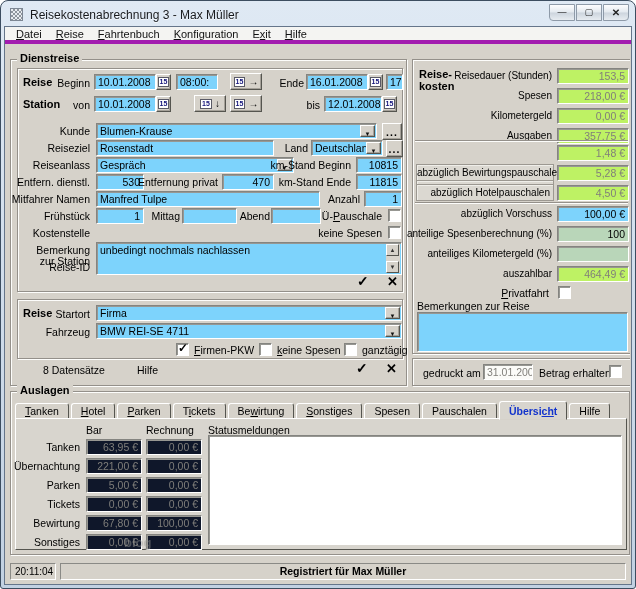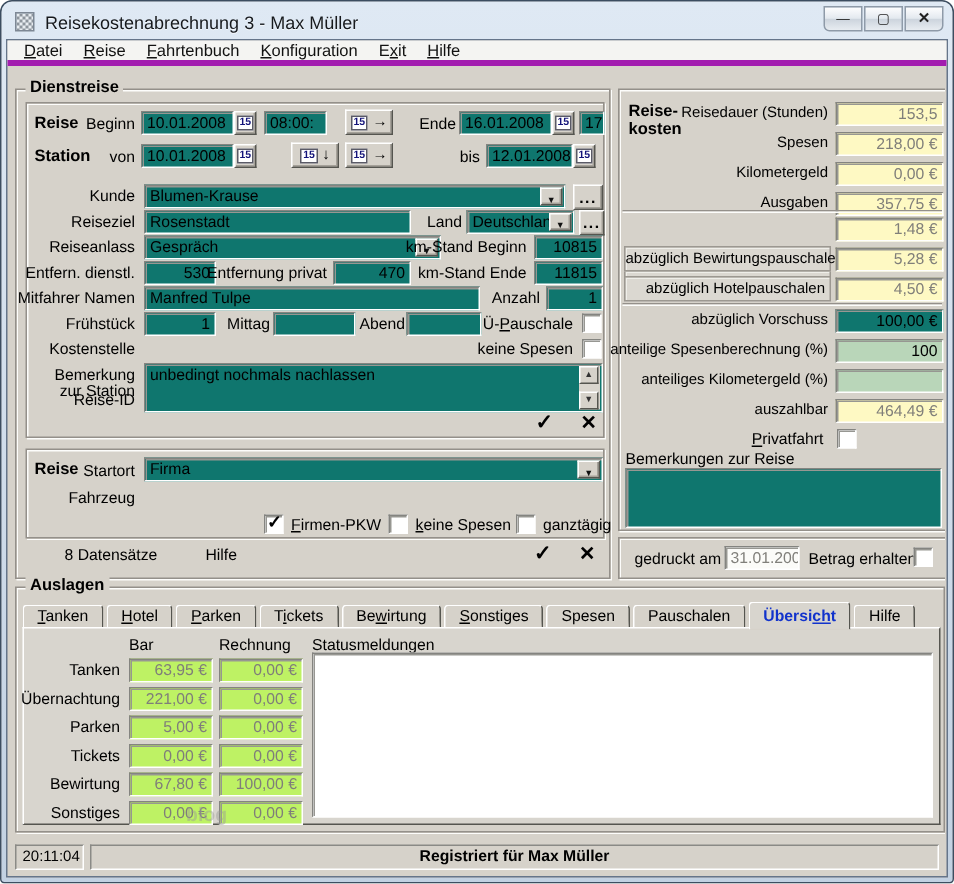--- a/index.html
+++ b/index.html
@@ -23,23 +23,23 @@
   .menu-item { font-size:11px; padding:0 7px; color:#111; }
   #client { position:absolute; left:1px; right:1px; top:18px; bottom:1px; background:#d6d2ca; overflow:hidden; }
   .abs { position:absolute; }
   
   .sunken { border:1px solid; border-color:#848480 #ffffff #ffffff #848480; box-shadow:inset 1px 1px 0 #979792; }
   .etched { border:1px solid #94908a; box-shadow:inset 1px 1px 0 #fdfdfb, 1px 1px 0 #fdfdfb; }
   .groupbox { position:absolute; border:1px solid #94908a; box-shadow:inset 1px 1px 0 #fdfdfb, 1px 1px 0 #fdfdfb; }
   .legend { position:absolute; top:-8px; left:6px; background:#d6d2ca; padding:0 3px; font-weight:bold; font-size:11px; }
   
   .fld { position:absolute; height:16px; font-size:10.5px; line-height:14px; padding:0 3px; white-space:nowrap; overflow:hidden; background:#fff; }
-  .green { background:#0f766e; }
+  .green { background:#7dd3fc; }
   .sage  { background:#b9d6b9; }
-  .ro    { background:#fef9c3; color:#807f7a; }
+  .ro    { background:#bef264; color:#807f7a; }
   .num { text-align:right; }
   .lbl { position:absolute; white-space:nowrap; font-size:10.5px; }
   .bold { font-weight:bold; font-size:11px; }
   
   .combo { position:absolute; height:16px; }
   .cval { position:absolute; left:3px; top:1px; line-height:13px; white-space:nowrap; }
   .cbtn { position:absolute; right:1px; top:1px; bottom:1px; width:15px; border:1px solid; border-color:#ffffff #55554f #55554f #ffffff; background:#d6d2ca; box-shadow:inset -1px -1px 0 #a5a199; text-align:center; }
   .cbtn .arr { font-size:6px; line-height:12px; color:#111; }
   
   .calbtn { position:absolute; width:15px; height:16px; border:1px solid; border-color:#ffffff #55554f #55554f #ffffff; background:#d6d2ca; box-shadow:inset -1px -1px 0 #a5a199; display:flex; align-items:center; justify-content:center; }
@@ -61,21 +61,21 @@
   .klbl { position:absolute; font-size:10px; white-space:nowrap; }
   .kval { position:absolute; left:144px; width:72px; height:16px; font-size:10.5px; line-height:14px; padding:0 3px; text-align:right; white-space:nowrap; }
   .hsep { position:absolute; left:2px; right:2px; height:2px; border-top:1px solid #94908a; border-bottom:1px solid #fdfdfb; }
   
   #tabs { position:absolute; left:4px; top:8px; right:4px; height:19px; display:flex; align-items:flex-end; }
   .tab { height:16px; line-height:15px; padding:0 9px; margin-right:2px; font-size:10.5px; background:#d6d2ca;
          border:1px solid; border-color:#ffffff #55554f #d6d2ca #ffffff; border-radius:3px 3px 0 0; white-space:nowrap; }
   .tab.active { height:19px; line-height:18px; font-weight:bold; color:#1233cc; z-index:3; position:relative; margin-bottom:-1px; background:#d8d5ce; }
   .xlbl { position:absolute; font-size:10.5px; white-space:nowrap; }
   .xval { position:absolute; width:56px; height:16px; font-size:10.5px; line-height:14px; padding:0 3px; text-align:right;
-          background:#bef264; color:#7f7e7a; border:1px solid; border-color:#848480 #ffffff #ffffff #848480; box-shadow:inset 1px 1px 0 #979792; }
+          background:#0f172a; color:#7f7e7a; border:1px solid; border-color:#848480 #ffffff #ffffff #848480; box-shadow:inset 1px 1px 0 #979792; }
   
   .scell { position:absolute; height:17px; border:1px solid; border-color:#8a8a86 #ffffff #ffffff #8a8a86; background:#d6d2ca; font-size:10px; line-height:15px; }
   #watermark { position:absolute; font-size:13px; font-weight:bold; color:#9a9a96; opacity:.45; }
   u { text-decoration:underline; }
 </style>
 </head>
 <body>
 
 <div id="win">
   <div id="titlebar">
@@ -210,20 +210,24 @@
         </div>
 
         <div class="etched abs" style="left:6px;top:239px;width:386px;height:60px">
           <span class="lbl bold" style="left:5px;top:7px">Reise</span>
           <span class="lbl" style="right:312px;top:8px">Startort</span>
           <div class="combo sunken green" style="left:78px;top:5px;width:306px">
             <span class="cval">Firma</span>
             <span class="cbtn"><span class="arr">▼</span></span>
           </div>
           <span class="lbl" style="right:312px;top:26px">Fahrzeug</span>
+          <div class="combo sunken green" style="left:78px;top:23px;width:306px">
+            <span class="cval">BMW REI-SE 4711</span>
+            <span class="cbtn"><span class="arr">▼</span></span>
+          </div>
           <span class="cb" style="left:158px;top:43px">
               <span class="mark">✓</span>
             </span>
           <span class="lbl" style="left:176px;top:44px"><u>F</u>irmen-PKW</span>
           <span class="cb" style="left:241px;top:43px"></span>
           <span class="lbl" style="left:259px;top:44px"><u>k</u>eine Spesen</span>
           <span class="cb" style="left:326px;top:43px"></span>
           <span class="lbl" style="left:344px;top:44px"><u>g</u>anztägig</span>
         </div>
 

